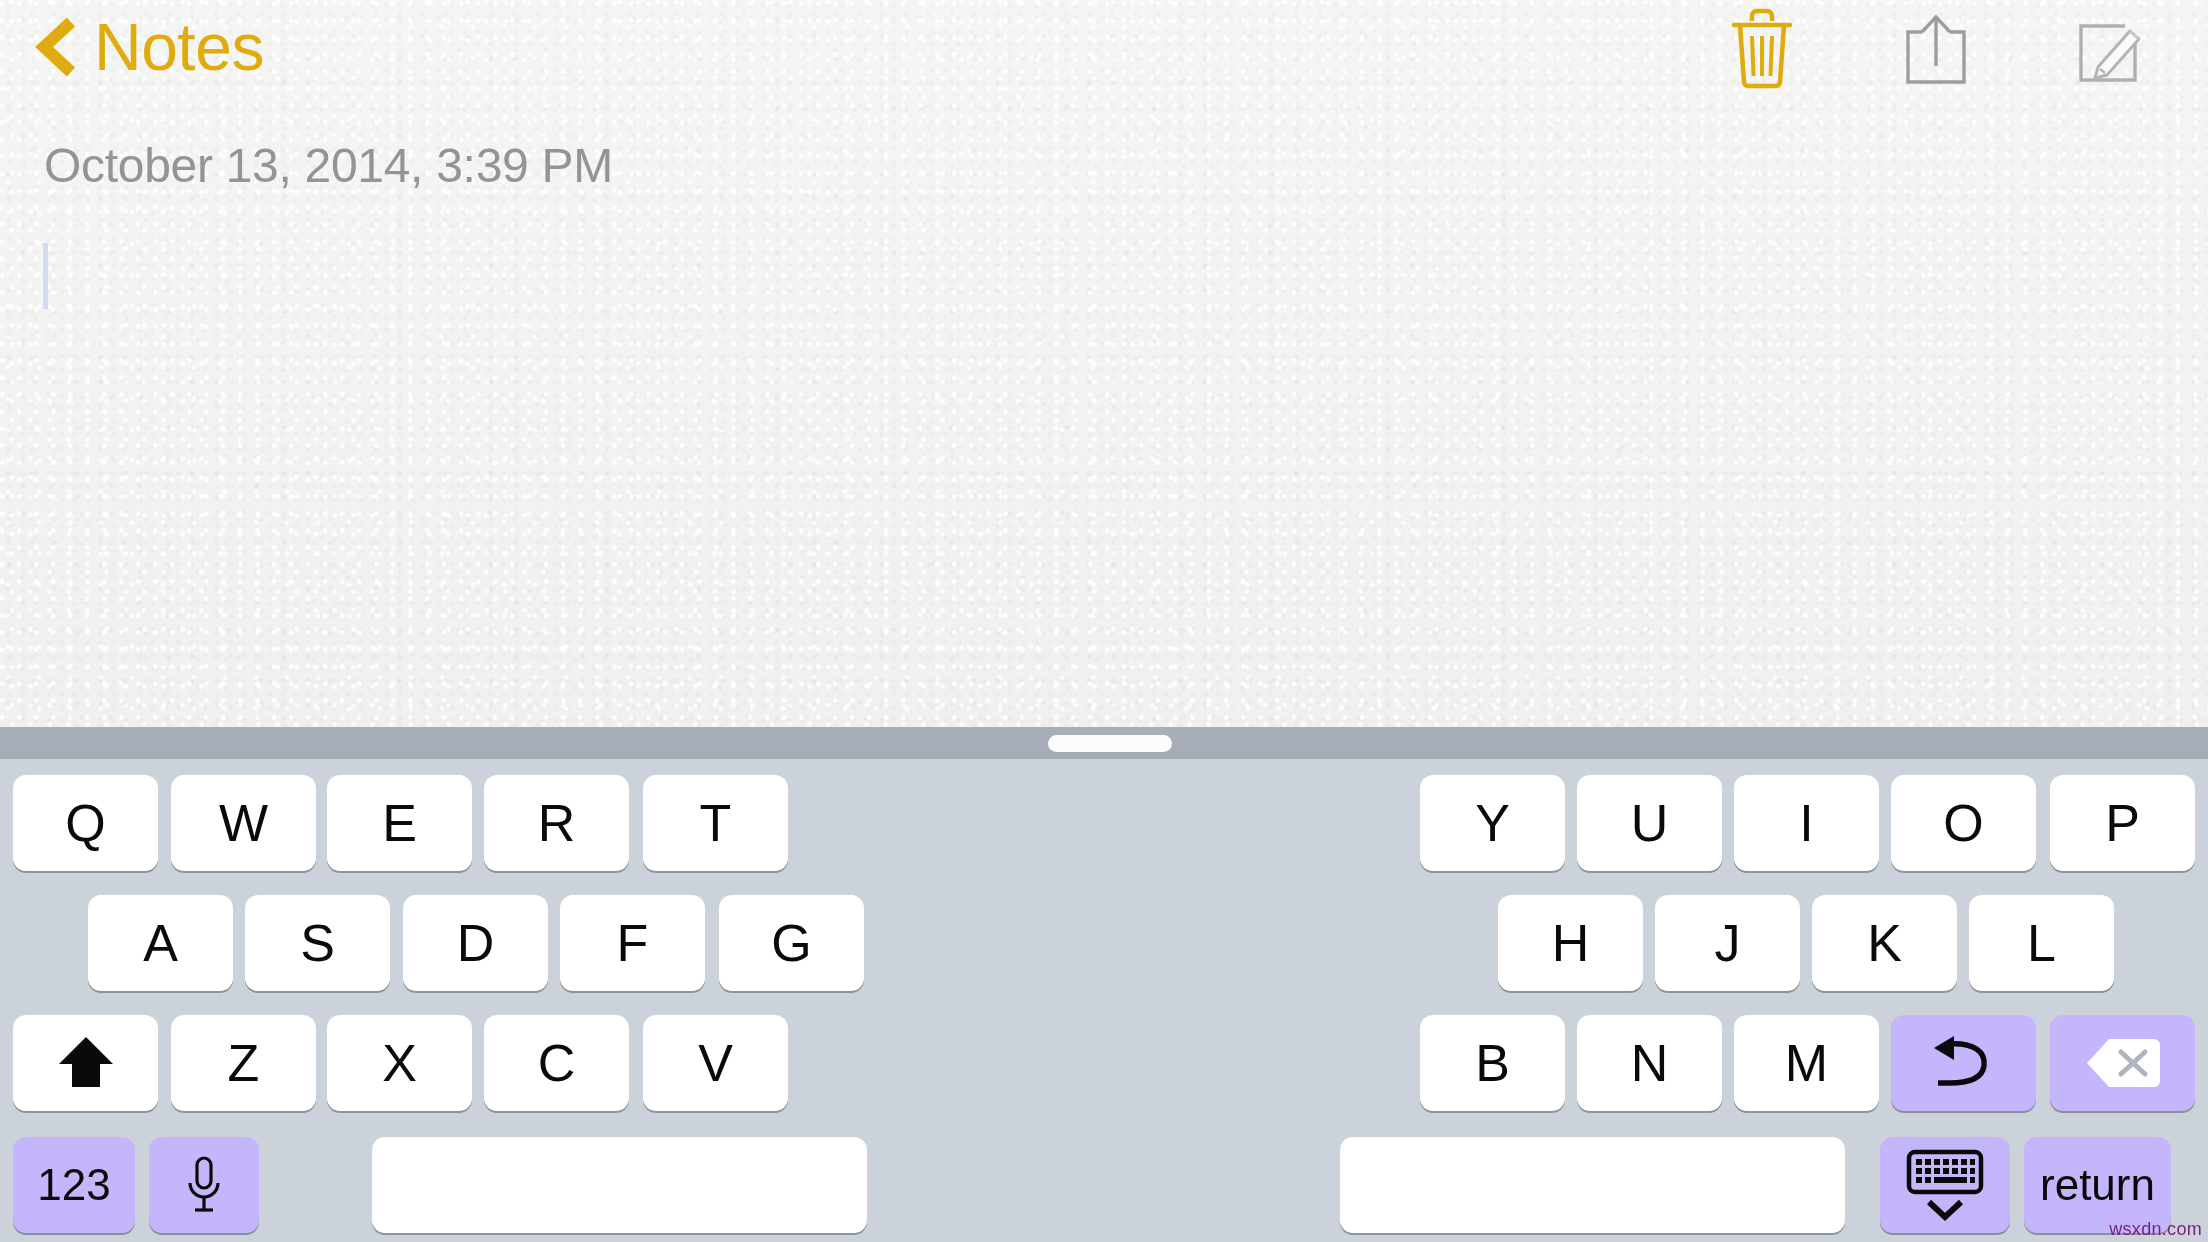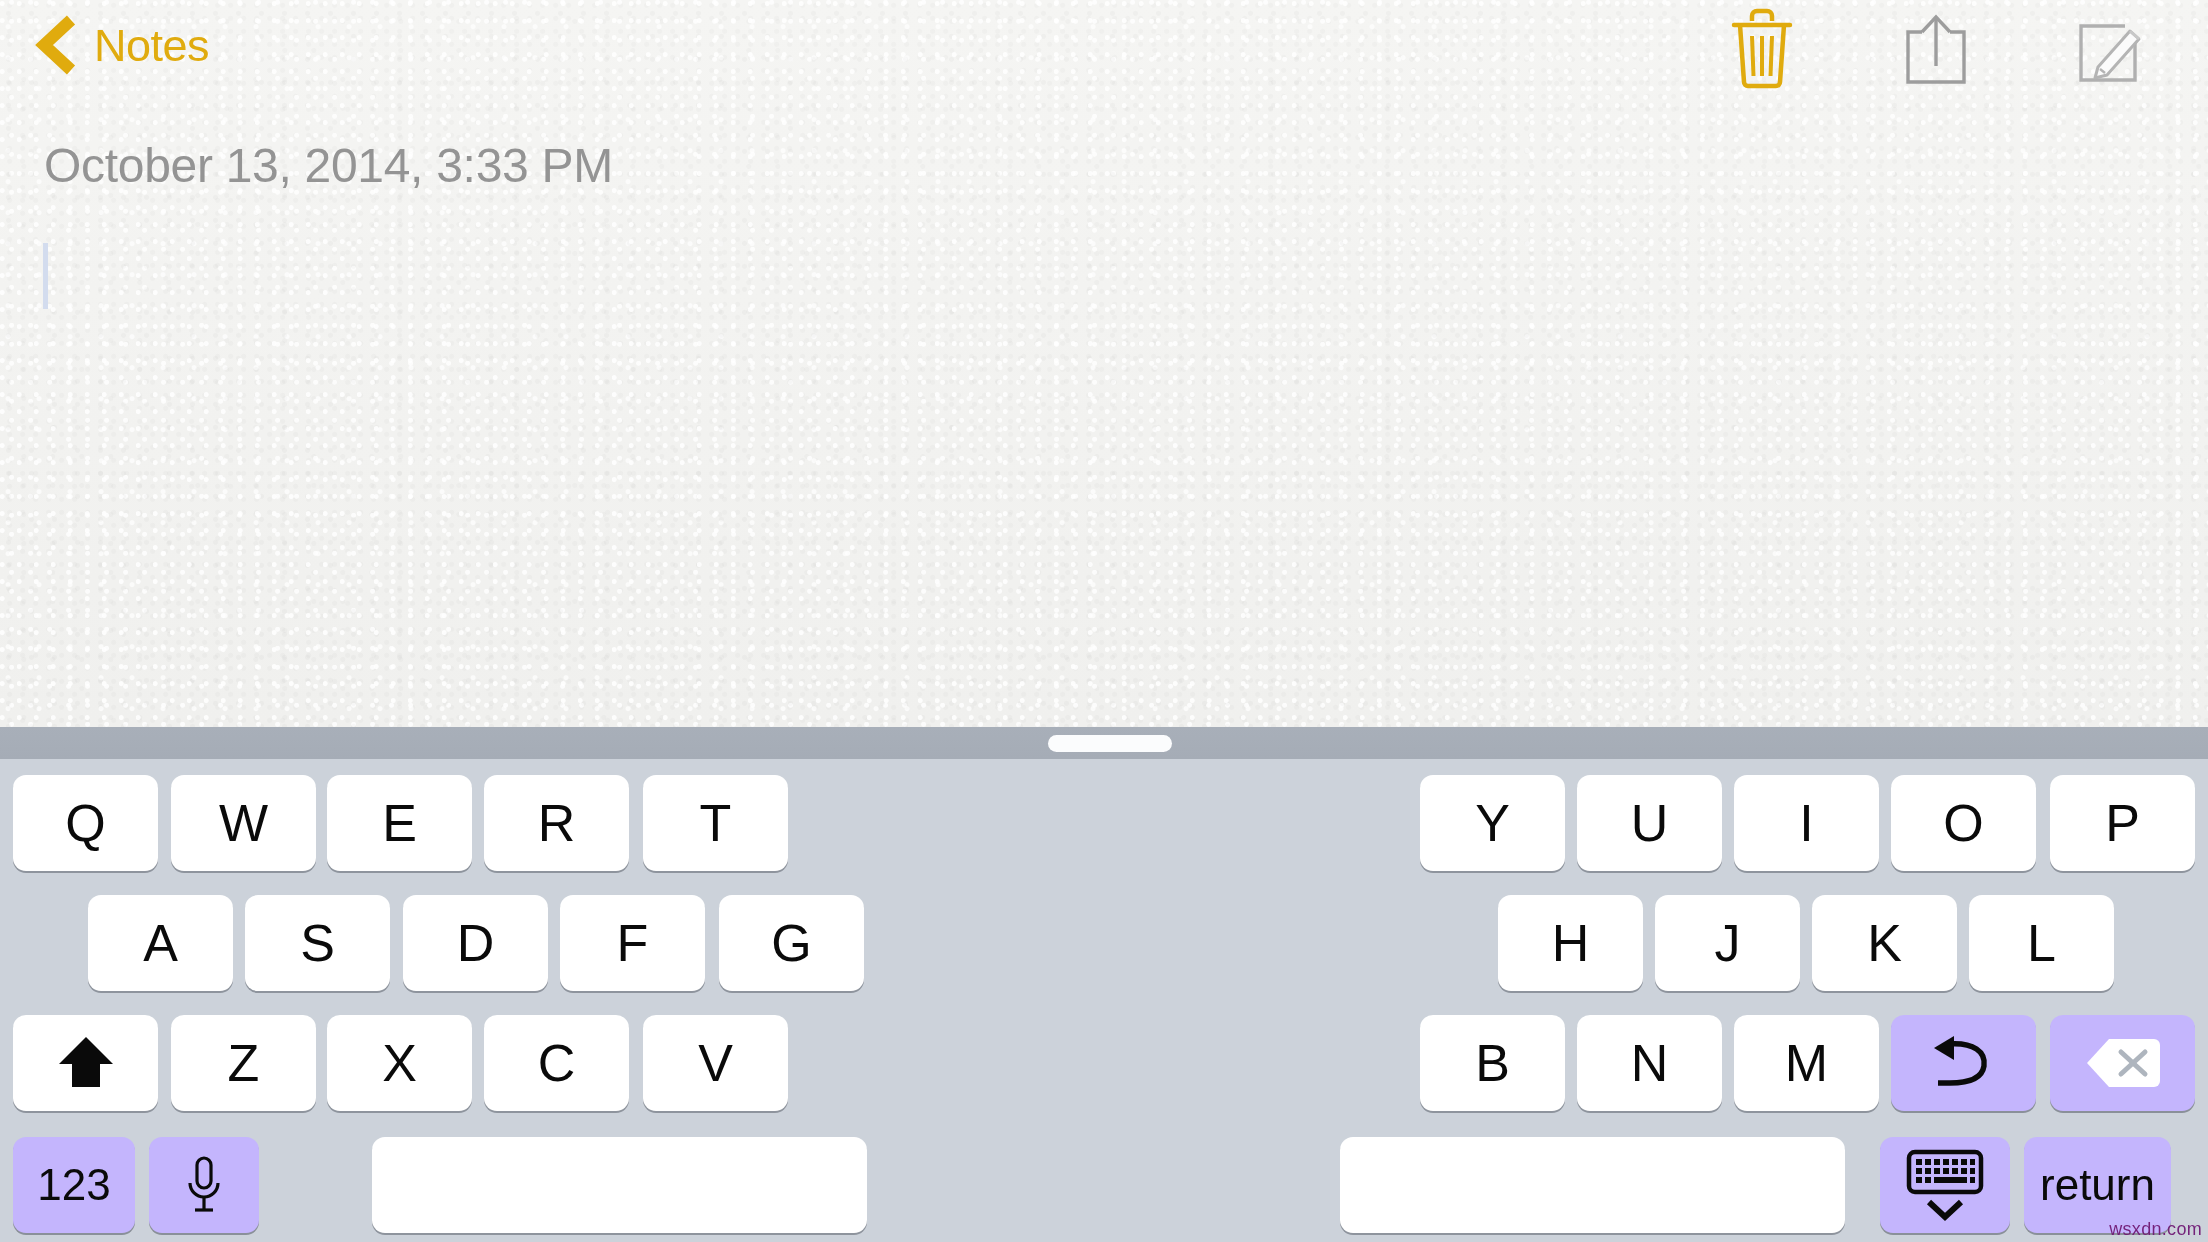--- a/index.html
+++ b/index.html
@@ -52,21 +52,21 @@
     position: absolute;
     left: 34px;
     top: 14px;
     display: flex;
     align-items: center;
     gap: 14px;
     cursor: pointer;
   }
   #back-chevron { display: block; }
   #back-label {
-    font-size: 45px;
+    font-size: 66px;
     color: #e0ab0e;
     letter-spacing: -0.5px;
     line-height: 1;
     text-align: right;
   }
 
   .nav-icon-btn {
     position: absolute;
     top: 8px;
     width: 96px;
@@ -203,21 +203,21 @@
           <svg width="82" height="84" viewBox="0 0 82 84">
             <polyline points="58,18 14,18 14,72 68,72 68,34" fill="none" stroke="#b0b0b0" stroke-width="3.4" stroke-linejoin="miter"></polyline>
             <path d="M31 59 L63 23 L72 31 L40 67 L28 70 Z" fill="#fbfbfb" stroke="#b4b4b4" stroke-width="3" stroke-linejoin="round"></path>
             <line x1="33" y1="61" x2="38" y2="65" stroke="#b4b4b4" stroke-width="2.4"></line>
             <path d="M63 23 L72 31" stroke="#c8c8c8" stroke-width="3"></path>
           </svg>
         </span>
       </div>
     </div>
 
-    <div id="note-date">October 13, 2014, 3:33 PM</div>
+    <div id="note-date">October 13, 2014, 3:39 PM</div>
 
     <div id="text-cursor"></div>
   </div>
 
   <div id="keyboard">
 
     <div id="keyboard-top-bar">
       <div id="keyboard-drag-handle"></div>
     </div>
 

